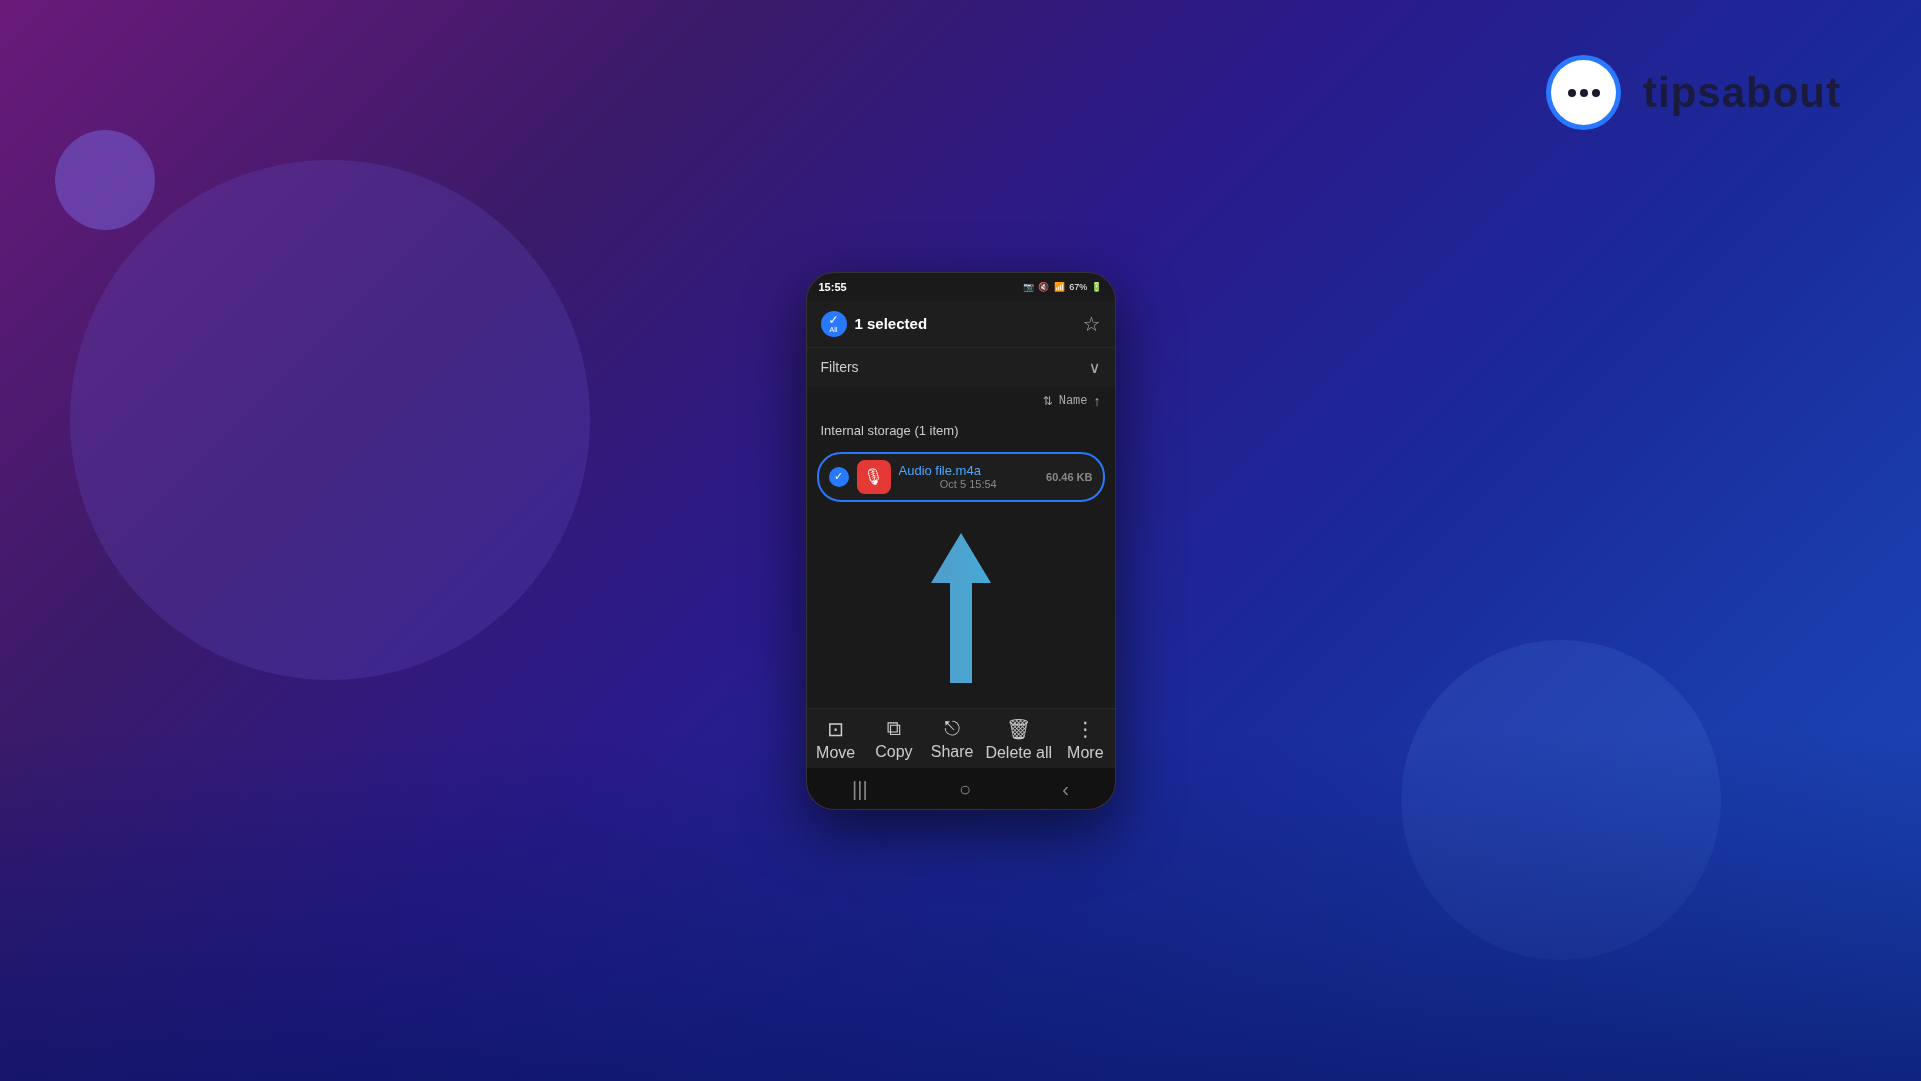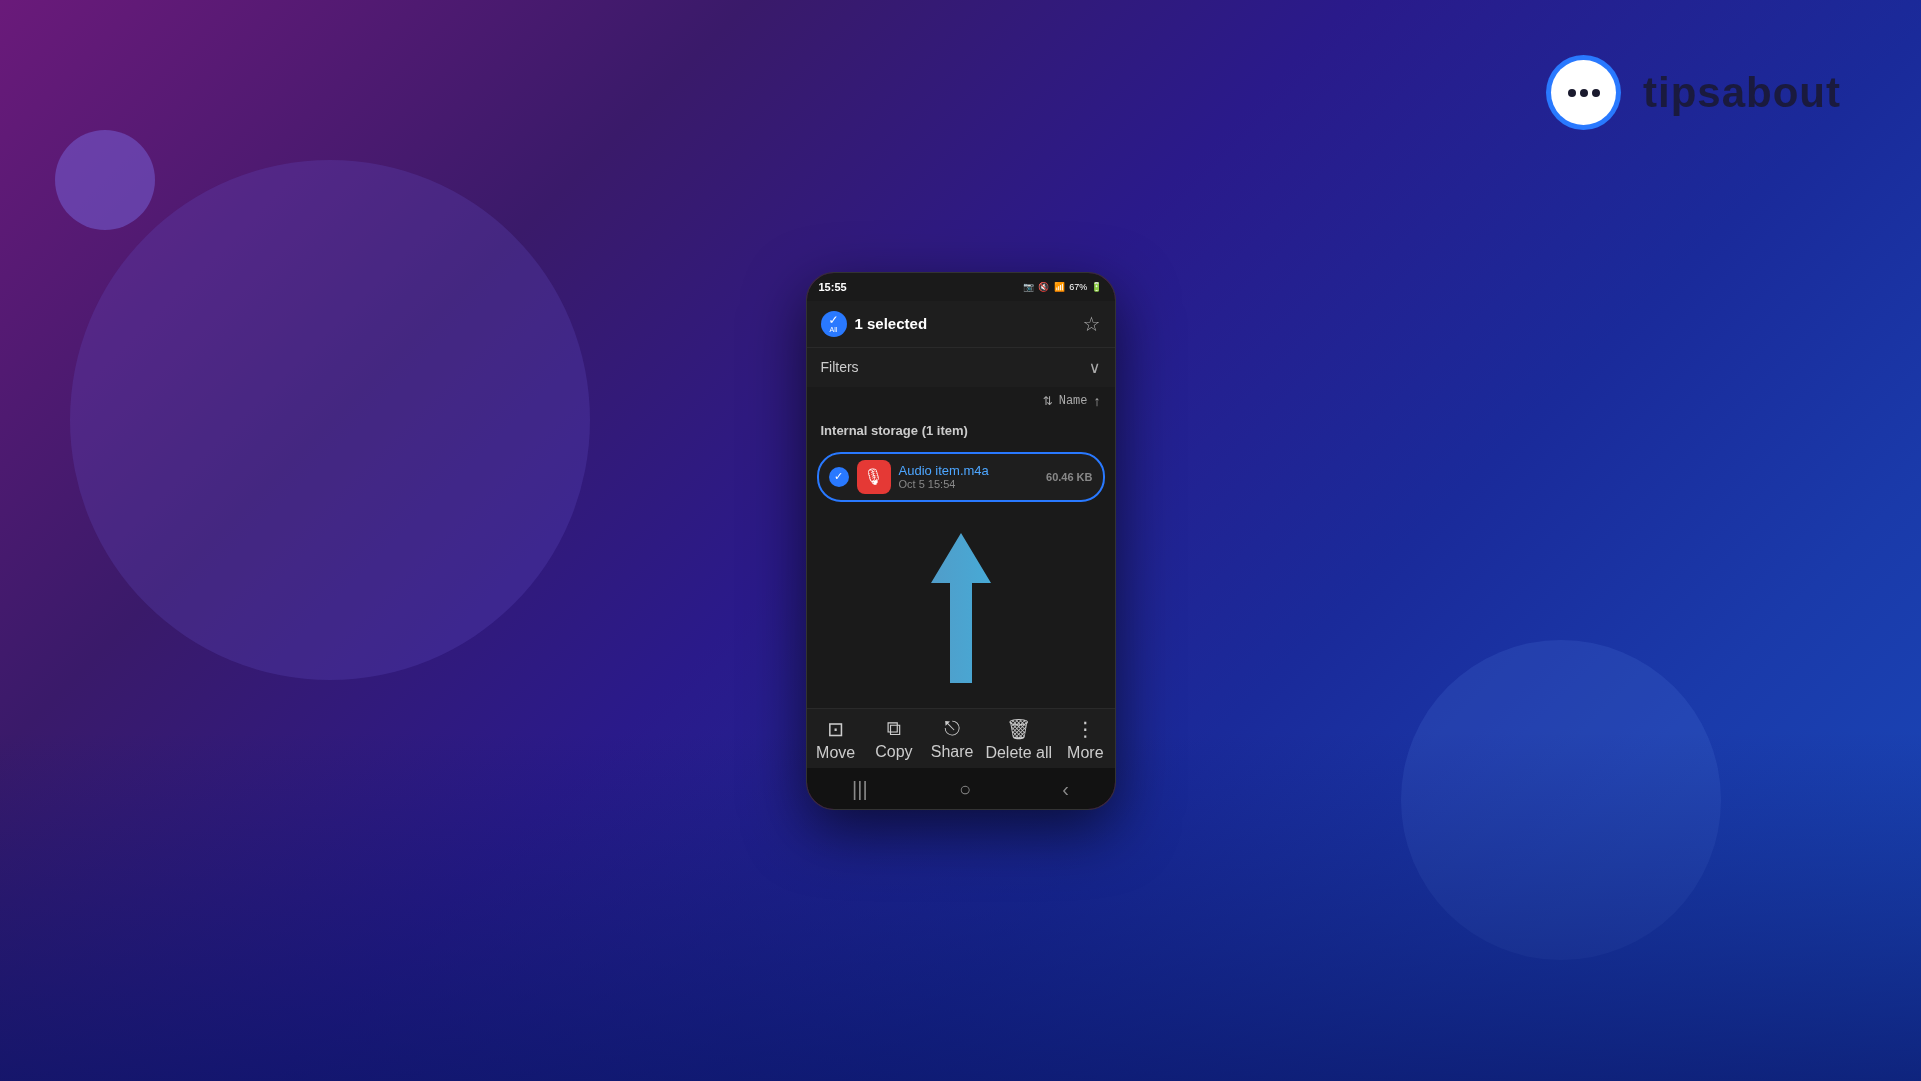--- a/index.html
+++ b/index.html
@@ -242,21 +242,21 @@
       font-size: 14px;
       color: #aaa;
     }
 
     
     .storage-label {
       background: #1a1a1a;
       padding: 8px 14px;
       font-size: 13px;
       color: #ccc;
-      font-weight: 700;
+      font-weight: 400;
     }
 
     
     .file-item {
       background: #1a1a1a;
       padding: 6px 10px;
     }
     .file-item-inner {
       background: #1e1e1e;
       border: 2px solid #2979ff;
@@ -298,20 +298,21 @@
       flex: 1;
     }
     .file-name {
       font-size: 13px;
       color: #4da6ff;
       font-weight: 500;
     }
     .file-meta {
       font-size: 11px;
       color: #888;
+      text-align: center;
     }
     .file-size {
       font-size: 11px;
       color: #888;
       flex-shrink: 0;
       font-weight: bold;
     }
 
     
     .arrow-container {
@@ -426,21 +427,21 @@
 
     <div class="file-item">
       <div class="file-item-inner">
         <div class="file-checkbox">
           <span>✓</span>
         </div>
         <div class="file-icon">
           <span>🎙</span>
         </div>
         <div class="file-info">
-          <div class="file-name">Audio item.m4a</div>
+          <div class="file-name">Audio file.m4a</div>
           <div class="file-meta">Oct 5 15:54</div>
         </div>
         <span class="file-size">60.46 KB</span>
       </div>
     </div>
 
     <div class="arrow-container">
       <svg class="arrow-svg" viewBox="0 0 70 160" fill="none" xmlns="http://www.w3.org/2000/svg">
         <defs>
           <linearGradient id="arrowGrad" x1="0" y1="0" x2="1" y2="0">

